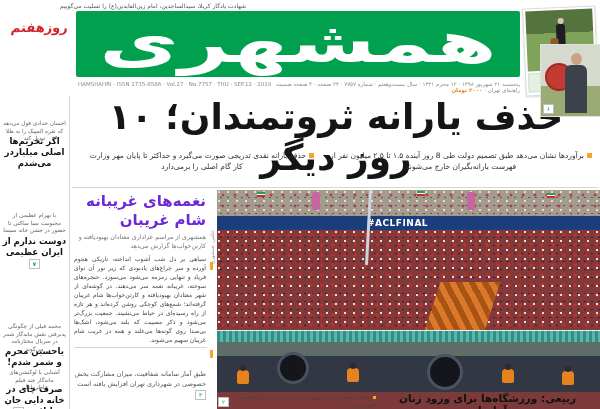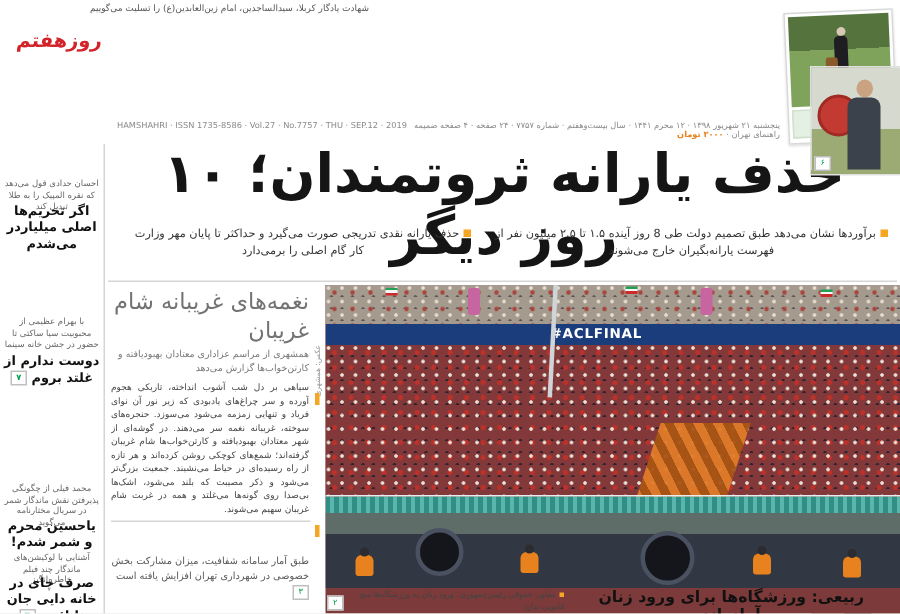--- a/index.html
+++ b/index.html
@@ -49,21 +49,21 @@
   .rk1{left:2px;top:120px;width:65px;}
   .rt1{left:2px;top:136px;width:65px;}
   .rk2{left:2px;top:212px;width:65px;}
   .rt2{left:2px;top:236px;width:65px;}
   .rk3{left:2px;top:323px;width:65px;}
   .rt3{left:2px;top:346px;width:65px;}
   .rk4{left:2px;top:369px;width:65px;}
   .rt4{left:2px;top:384px;width:65px;}
 
   
-  .col-title{left:74px;top:192px;width:132px;font-size:15px;font-weight:400;color:#737373;line-height:1.25;}
+  .col-title{left:74px;top:192px;width:132px;font-size:15px;font-weight:700;color:#6d28d9;line-height:1.25;}
   .col-sub{left:74px;top:232px;width:132px;font-size:6.3px;color:#777;line-height:1.45;}
   .col-body{left:74px;top:254px;width:132px;height:90px;font-size:6px;color:#444;line-height:1.5;text-align:justify;overflow:hidden;}
   .city-title{left:74px;top:352px;width:132px;font-size:11.5px;font-weight:900;color:#111;}
   .city-text{left:74px;top:370px;width:132px;font-size:6.5px;color:#555;line-height:1.5;}
   .credit-strip{left:207px;top:230px;width:10px;height:130px;}
   .credit-strip span{writing-mode:vertical-rl;transform:rotate(180deg);font-size:5px;color:#999;display:block;margin:0 auto;}
   .tick{width:3px;height:8px;background:#f5a623;}
 
   
   .photo{left:217px;top:190px;width:383px;height:224px;overflow:hidden;background:#7c3a3a;}
@@ -89,20 +89,23 @@
 </style>
 </head>
 <body>
 
 <div id="page">
 
   <div class="abs condolence">شهادت یادگار کربلا، سیدالساجدین، امام زین‌العابدین(ع) را تسلیت می‌گوییم</div>
 
   <div class="abs weekly-logo">روزهفتم</div>
 
+  <div class="abs masthead">
+    <span>همشهری</span>
+  </div>
   <div class="abs issue-latin">HAMSHAHRI · ISSN 1735-8586 · Vol.27 · No.7757 · THU · SEP.12 · 2019</div>
   <div class="abs issue-fa">
     <span>پنجشنبه ۲۱ شهریور ۱۳۹۸ · ۱۲ محرم ۱۴۴۱ · سال بیست‌وهفتم · شماره ۷۷۵۷ · ۲۴ صفحه · ۴ صفحه ضمیمه راهنمای تهران ·</span>
     <span class="price">۲۰۰۰ تومان</span>
   </div>
 
   <div class="abs tr-card">
     <div class="tr-photo">
       <div class="tr-head"></div>
       <div class="tr-man"></div>
@@ -132,21 +135,21 @@
   <div class="abs rail-kicker rk1">احسان حدادی قول می‌دهد که نقره المپیک را به طلا تبدیل کند</div>
   <div class="abs rail-title rt1">اگر تحریم‌ها اصلی میلیاردر می‌شدم</div>
 
   <div class="abs ph ph2">
     <div class="panel"></div>
     <div class="art"></div>
     <div class="head"></div>
   </div>
   <div class="abs rail-kicker rk2">با بهرام عظیمی از محبوبیت سیا ساکتی تا حضور در جشن خانه سینما</div>
   <div class="abs rail-title rt2">
-    <span>دوست ندارم از غلتد بروم</span>
+    <span>دوست ندارم از ایران عظیمی</span>
     <span class="badge">۷</span>
   </div>
 
   <div class="abs ph ph3">
     <div class="head"></div>
     <div class="torso"></div>
 
   </div>
   <div class="abs rail-kicker rk3">محمد فیلی از چگونگی پذیرفتن نقش ماندگار شمر در سریال مختارنامه می‌گوید</div>
   <div class="abs rail-title rt3">یاحسین محرم و شمر شدم!</div>

